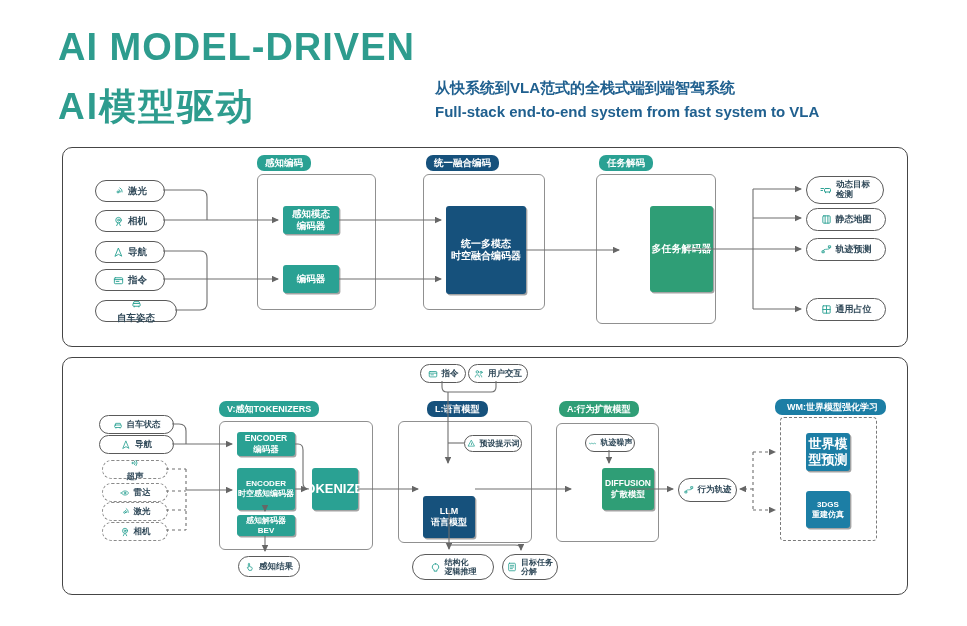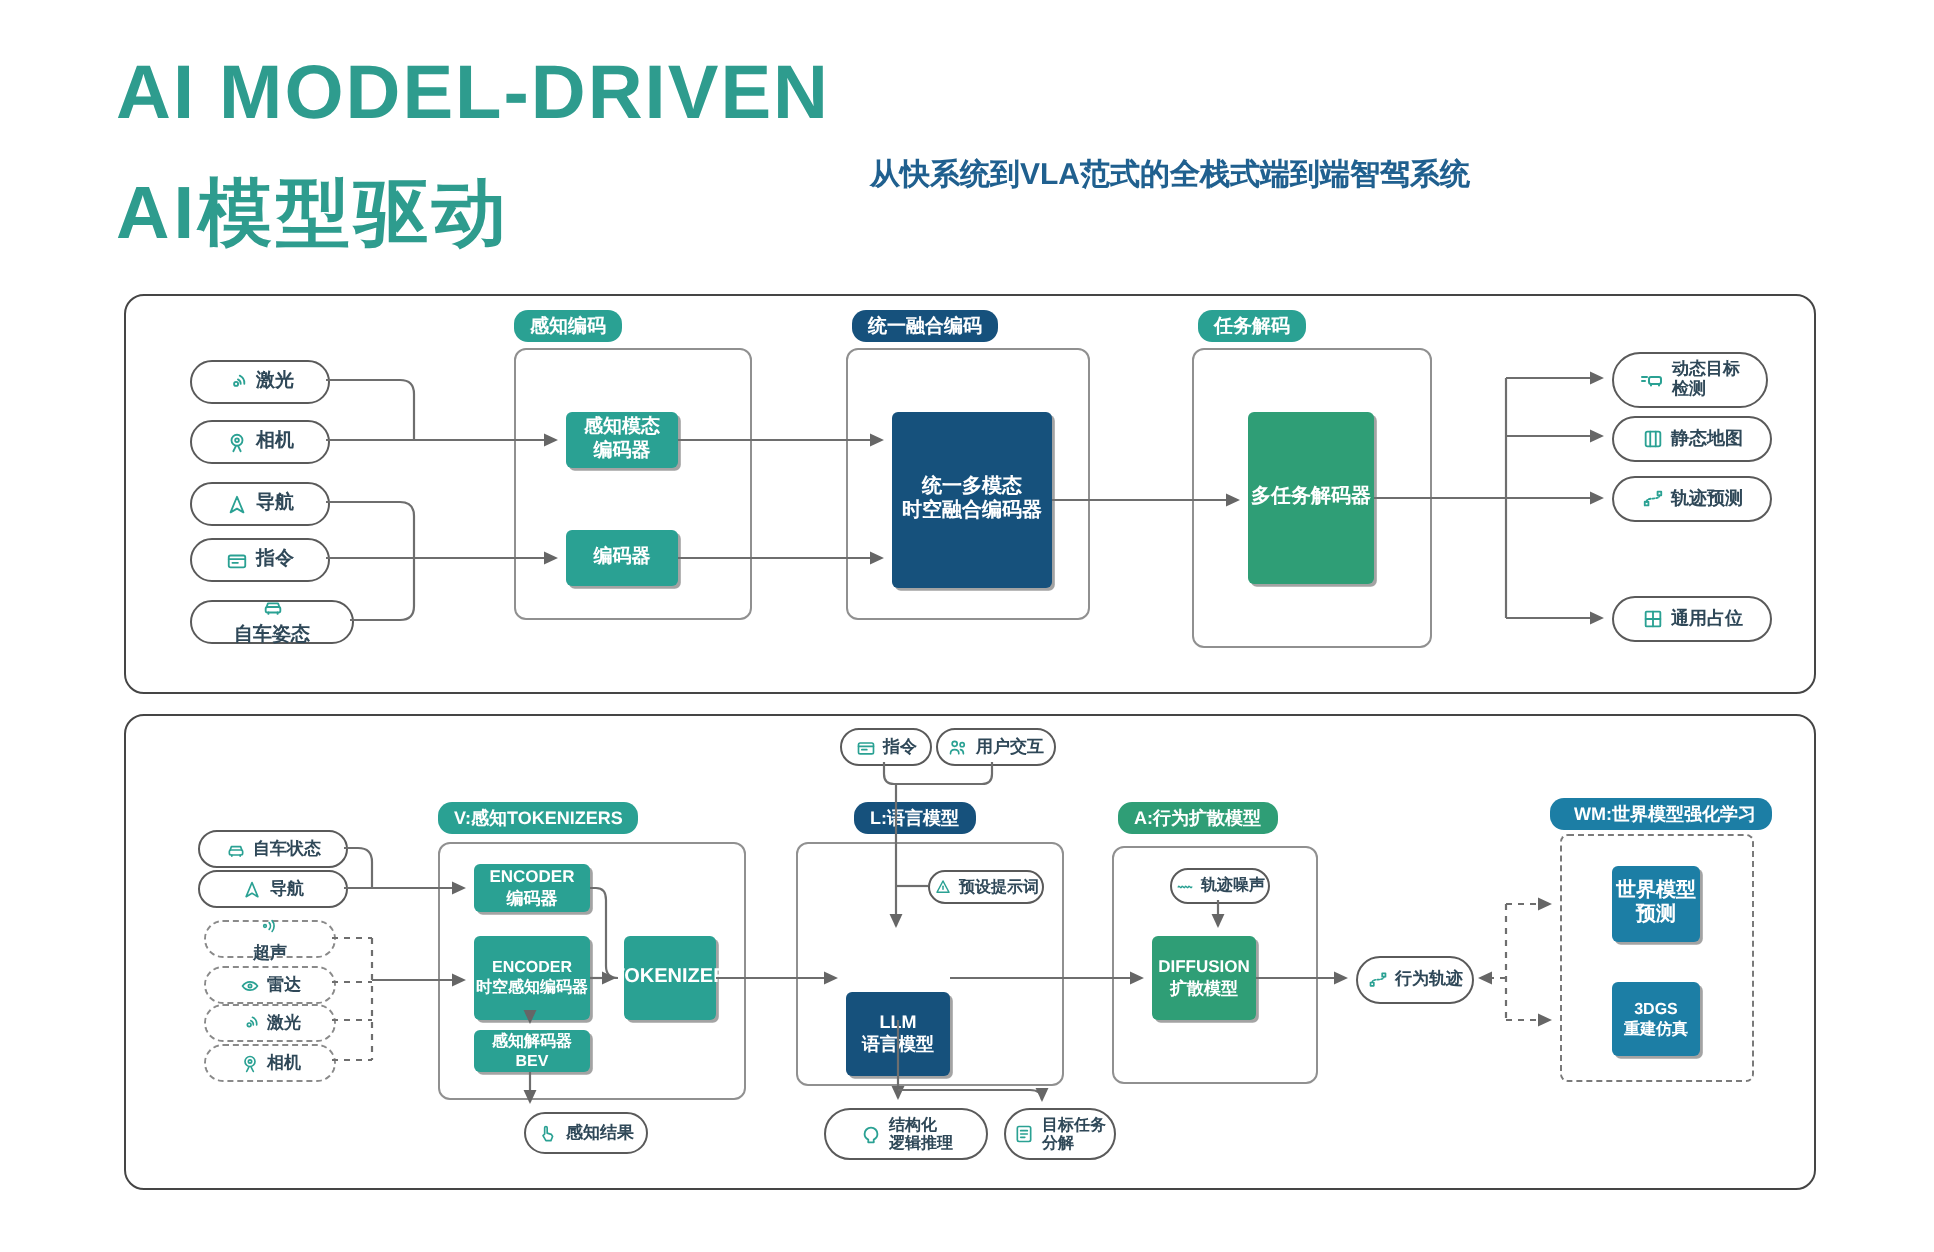--- a/index.html
+++ b/index.html
@@ -11,41 +11,42 @@
   .sub{font-size:15px;font-weight:700;color:var(--subtitle);line-height:1.22;}
   .panel{border:1.5px solid #454545;border-radius:10px;background:#fff;}
   .gbox{border:1.2px solid #909090;border-radius:6px;background:transparent;}
   .gbox.dashed{border:1.2px dashed #7a7a7a;border-radius:4px;}
   .tag{display:flex;align-items:center;justify-content:center;color:#fff;font-weight:700;
        font-size:9.5px;border-radius:7px;padding:0 8px;height:16px;white-space:nowrap;}
   .bx{display:flex;align-items:center;justify-content:center;text-align:center;color:#fff;
       font-weight:700;border-radius:3px;white-space:pre-line;line-height:1.25;
       box-shadow:1.4px 1.4px 0 rgba(25,25,25,.4);}
   .bx-teal{background:var(--teal);} .bx-navy{background:var(--navy);}
-  .bx-green{background:var(--green);} .bx-blue{background:var(--blue);}
+  .bx-green{background:var(--green);margin-left:26px;} .bx-blue{background:var(--blue);}
   .t-teal{background:var(--teal);} .t-navy{background:var(--navy);}
   .t-green{background:var(--green);} .t-blue{background:var(--blue);padding-left:12px;}
   .pill{display:flex;align-items:center;justify-content:center;gap:4px;background:#fff;
         border:1.2px solid #5a5a5a;border-radius:999px;color:var(--pilltext);font-weight:700;}
   .pill.dashed{border-style:dashed;border-color:#8a8a8a;}
   .pill .lbl{white-space:pre-line;line-height:1.15;}
   .pill svg{flex:0 0 auto;stroke:var(--teal);fill:none;stroke-width:2;
             stroke-linecap:round;stroke-linejoin:round;}
   #wires{position:absolute;left:0;top:0;pointer-events:none;}
   .f95{font-size:9.5px;} .f9{font-size:9px;} .f85{font-size:8.5px;} .f8{font-size:8px;}
-  .f10{font-size:10px;} .f75{font-size:10px;}
+  .f10{font-size:10px;} .f75{font-size:13px;}
 </style>
 </head>
 <body>
 
 <div id="page">
 
   <div class="abs title-en" style="left:58px;top:26px;">AI MODEL-DRIVEN</div>
   <div class="abs title-zh" style="left:58px;top:82px;">AI模型驱动</div>
   <div class="abs sub" style="left:435px;top:79px;">从快系统到VLA范式的全栈式端到端智驾系统</div>
+  <div class="abs sub" style="left:435px;top:103px;">Full-stack end-to-end system from fast system to VLA</div>
 
   <div class="abs panel" style="left:62px;top:147px;width:844px;height:198px;"></div>
   <div class="abs panel" style="left:62px;top:357px;width:844px;height:236px;"></div>
 
   <div class="abs pill f95" style="left:95px;top:180px;width:68px;height:20px;">
     <svg width="11" height="11" viewBox="0 0 24 24">
         <path d="M15 4a9 9 0 0 1 5 9"></path>
         <path d="M13 8a5 5 0 0 1 3 5"></path>
         <circle cx="11" cy="13" r="2.2"></circle>
       </svg>
@@ -191,21 +192,21 @@
 
   <div class="abs gbox" style="left:219px;top:421px;width:152px;height:127px;"></div>
   <div class="abs tag t-teal f9" style="left:219px;top:401px;">V:感知TOKENIZERS</div>
   <div class="abs bx bx-teal f85" style="left:237px;top:432px;width:58px;height:24px;">ENCODER
 编码器</div>
   <div class="abs bx bx-teal f8" style="left:237px;top:468px;width:58px;height:42px;">ENCODER
 时空感知编码器</div>
   <div class="abs bx bx-teal f8" style="left:237px;top:515px;width:58px;height:21px;">感知解码器
 BEV</div>
   <div class="abs bx bx-teal f75" style="left:312px;top:468px;width:46px;height:42px;">TOKENIZER</div>
-  <div class="abs pill f85" style="left:238px;top:556px;width:60px;height:19px;margin-left:24px;">
+  <div class="abs pill f85" style="left:238px;top:556px;width:60px;height:19px;">
     <svg width="10" height="10" viewBox="0 0 24 24">
         <path d="M8 12V4.5a1.5 1.5 0 0 1 3 0V11l5 1.5 1.5 2.5-2 5H9.5L6 14z"></path>
       </svg>
     <span class="lbl">感知结果</span>
   </div>
 
   <div class="abs gbox" style="left:398px;top:421px;width:132px;height:120px;"></div>
   <div class="abs tag t-navy f9" style="left:427px;top:401px;">L:语言模型</div>
   <div class="abs pill f8" style="left:464px;top:435px;width:56px;height:15px;">
     <svg width="9" height="9" viewBox="0 0 24 24">

